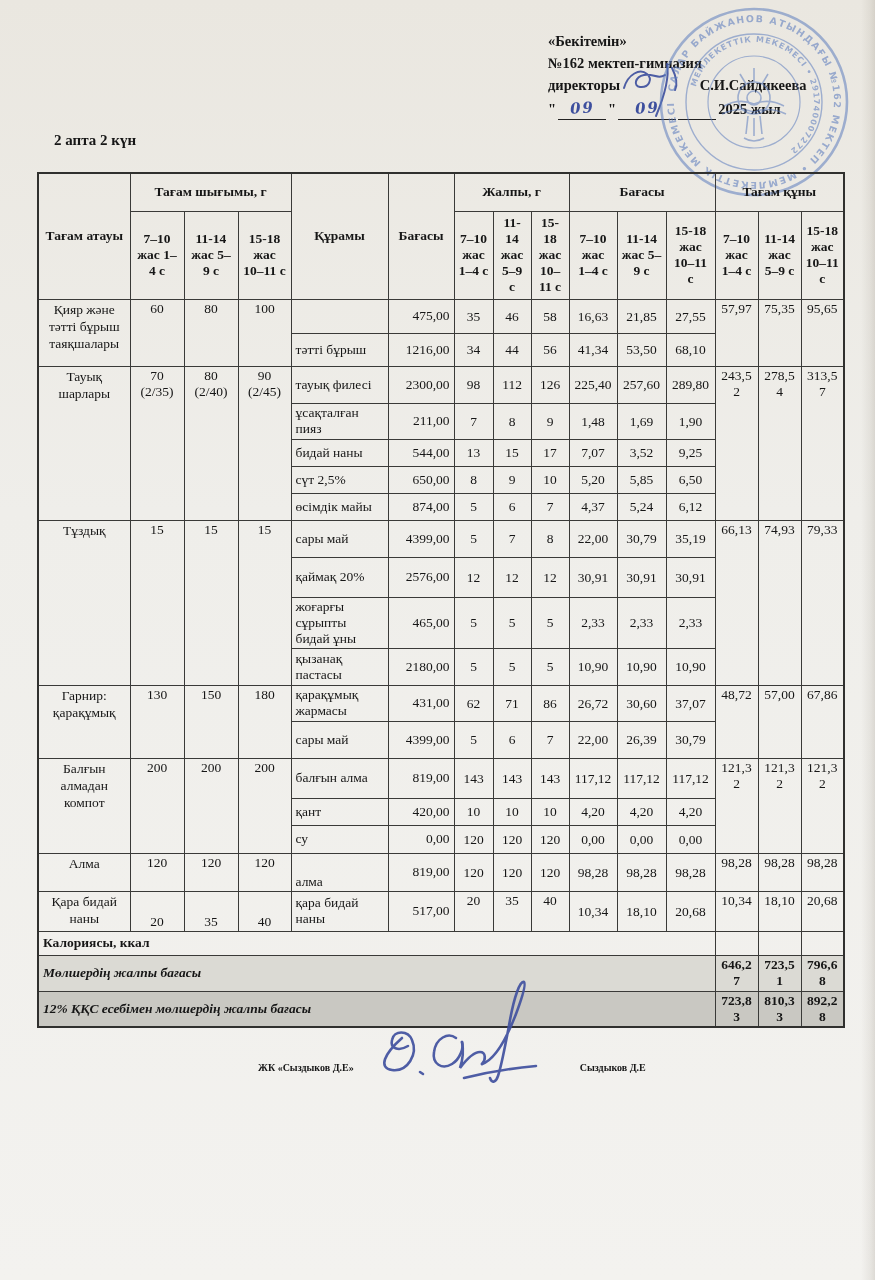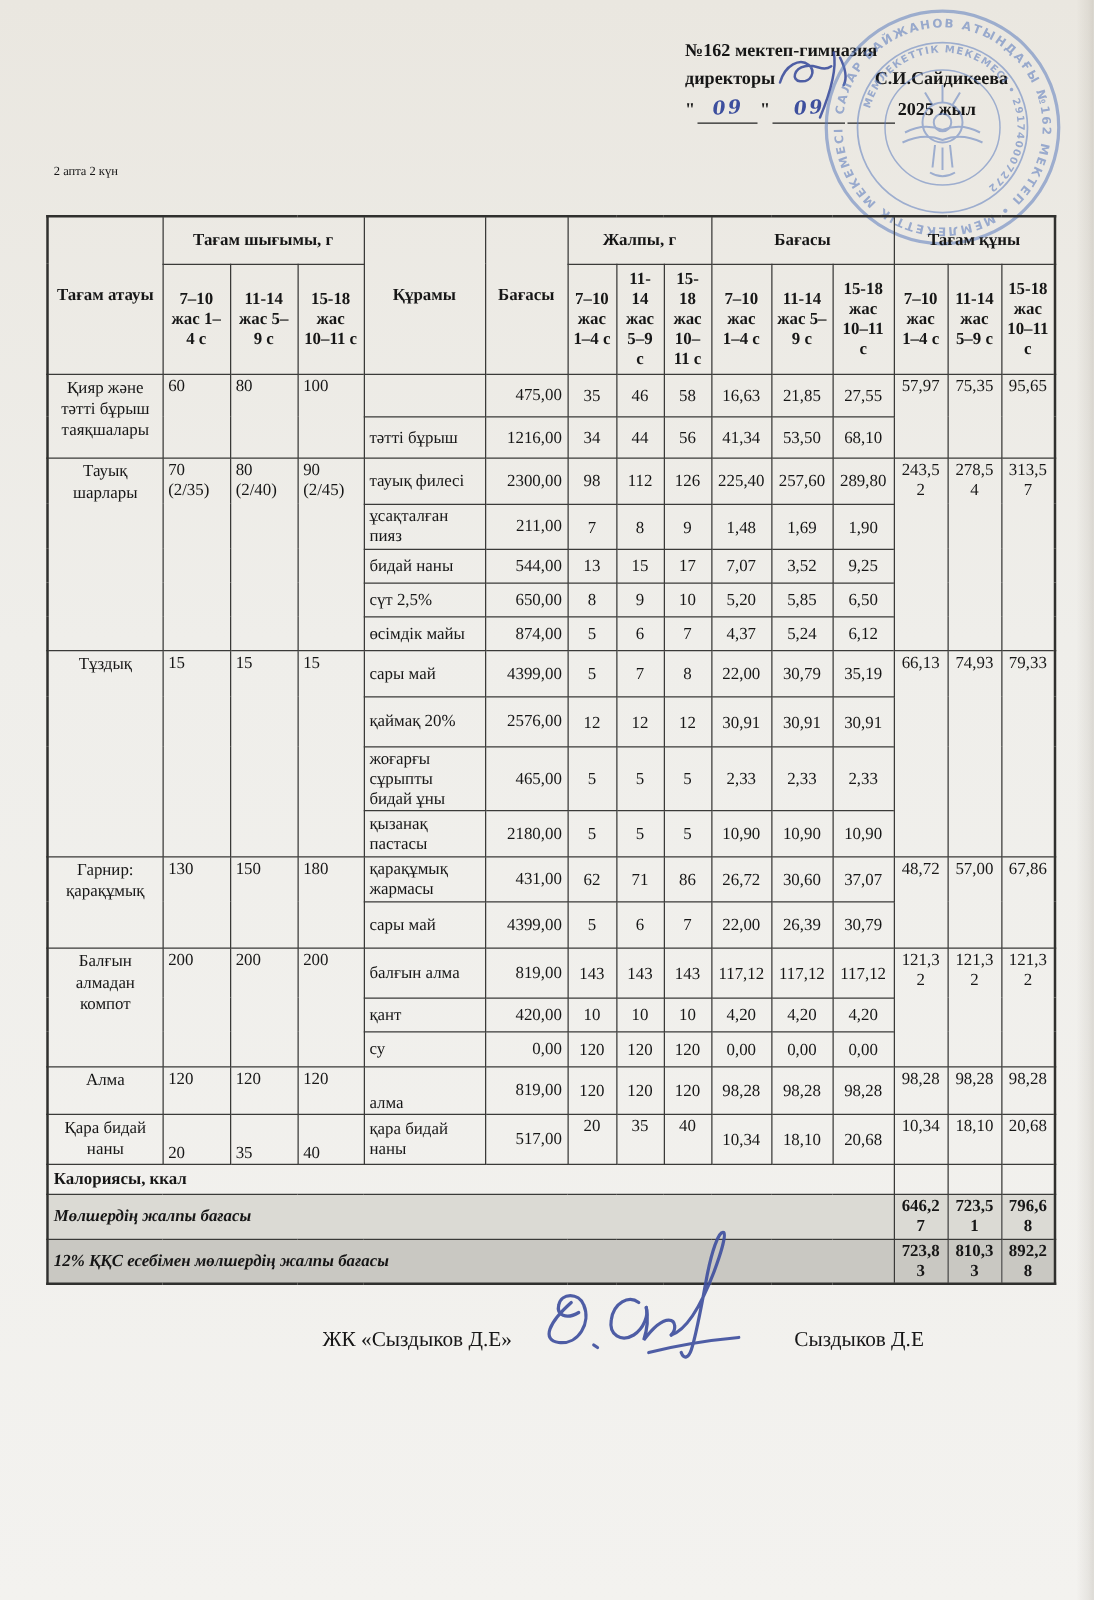--- a/index.html
+++ b/index.html
@@ -20,55 +20,56 @@
     font-weight:bold; font-size:14.5px; line-height:22px; }
   .approval .row4{ position:relative; }
   .date-line{ display:flex; align-items:flex-end; gap:2px; margin-top:1px; }
   .ul{ display:inline-block; border-bottom:1.4px solid #222; text-align:center; }
   .hand{ font-family:"DejaVu Serif",serif; font-style:italic; font-weight:bold;
     color:#3d4f9e; font-size:15px; letter-spacing:2px; transform:rotate(-4deg); display:inline-block;}
   .sig-small{ position:absolute; left:72px; top:-14px; pointer-events:none; }
   
   .stamp{ position:absolute; left:648px; top:2px; width:212px; height:200px; pointer-events:none; opacity:.85; }
   
-  .week{ position:absolute; left:43px; top:132px; font-weight:normal; font-size:10px; }
+  .week{ position:absolute; left:54px; top:132px; font-weight:bold; font-size:15px; }
   
   table.menu{ position:absolute; left:37px; top:172px; width:806px;
     border-collapse:collapse; table-layout:fixed; border:2px solid #30302e; }
   table.menu td, table.menu th{
     border:1.4px solid #3a3a38; padding:1px 4px; font-size:13.5px;
     overflow:hidden; word-wrap:break-word;
   }
   th{ font-weight:bold; text-align:center; vertical-align:middle; line-height:16px; }
   td.nm{ text-align:center; vertical-align:top; padding-top:4px; line-height:17px; }
-  td.pt{ vertical-align:top; padding-top:4px; }
+  td.pt{ text-align:center; vertical-align:top; padding-top:4px; }
   td.ing{ text-align:left; vertical-align:middle; line-height:16px; }
   td.pr{ text-align:right; vertical-align:middle; }
   td.c{ text-align:center; vertical-align:middle; line-height:15px; }
   td.ct{ text-align:center; vertical-align:top; padding-top:3px; line-height:16px; }
   td.cal{ text-align:left; font-weight:bold; font-size:14px; }
   tr.tot1 td{ background:#dbdad4; }
   tr.tot2 td{ background:#c9c8c2; }
   td.totlab{ text-align:left; font-weight:bold; font-style:italic; font-size:14px; }
   td.totv{ text-align:center; font-weight:bold; vertical-align:middle; line-height:16px;margin-left:12px; }
   tr.h38{height:38px} tr.h88{height:88px}
   tr.h24{height:24px} tr.h27{height:27px} tr.h28{height:28px}
   tr.h33{height:33px} tr.h34{height:34px} tr.h36{height:36px} tr.h37{height:37px}
   tr.h38b{height:38px} tr.h40{height:40px} tr.h50{height:50px}
   
   .footer{ position:absolute; left:258px; top:1018px; display:flex; align-items:center; }
-  .footer .txt{ font-size:17px; font-weight:normal;margin-top:44px; }
+  .footer .txt{ font-size:10px; font-weight:bold;margin-top:44px; }
   .sig-big{ position:relative; width:210px; height:110px; margin:-60px 6px -30px 10px; }
 </style>
 </head>
 <body>
 
 <div class="page">
 
   <div class="approval">
+    <div>«Бекітемін»</div>
     <div>№162 мектеп-гимназия</div>
     <div class="row4">
       <span>директоры</span>
       <svg class="sig-small" width="78" height="58" viewBox="0 0 78 58">
         <g fill="none" stroke="#3d4f9e" stroke-width="2" stroke-linecap="round" opacity="0.9">
           <path d="M4 28 C8 14, 20 8, 27 14 C33 19, 29 28, 20 27 C13 26, 15 17, 24 15 C33 13, 38 20, 45 15"></path>
           <path d="M47 4 C49 14, 46 32, 36 56"></path>
           <path d="M52 8 C56 16, 58 24, 55 30"></path>
         </g>
       </svg>

